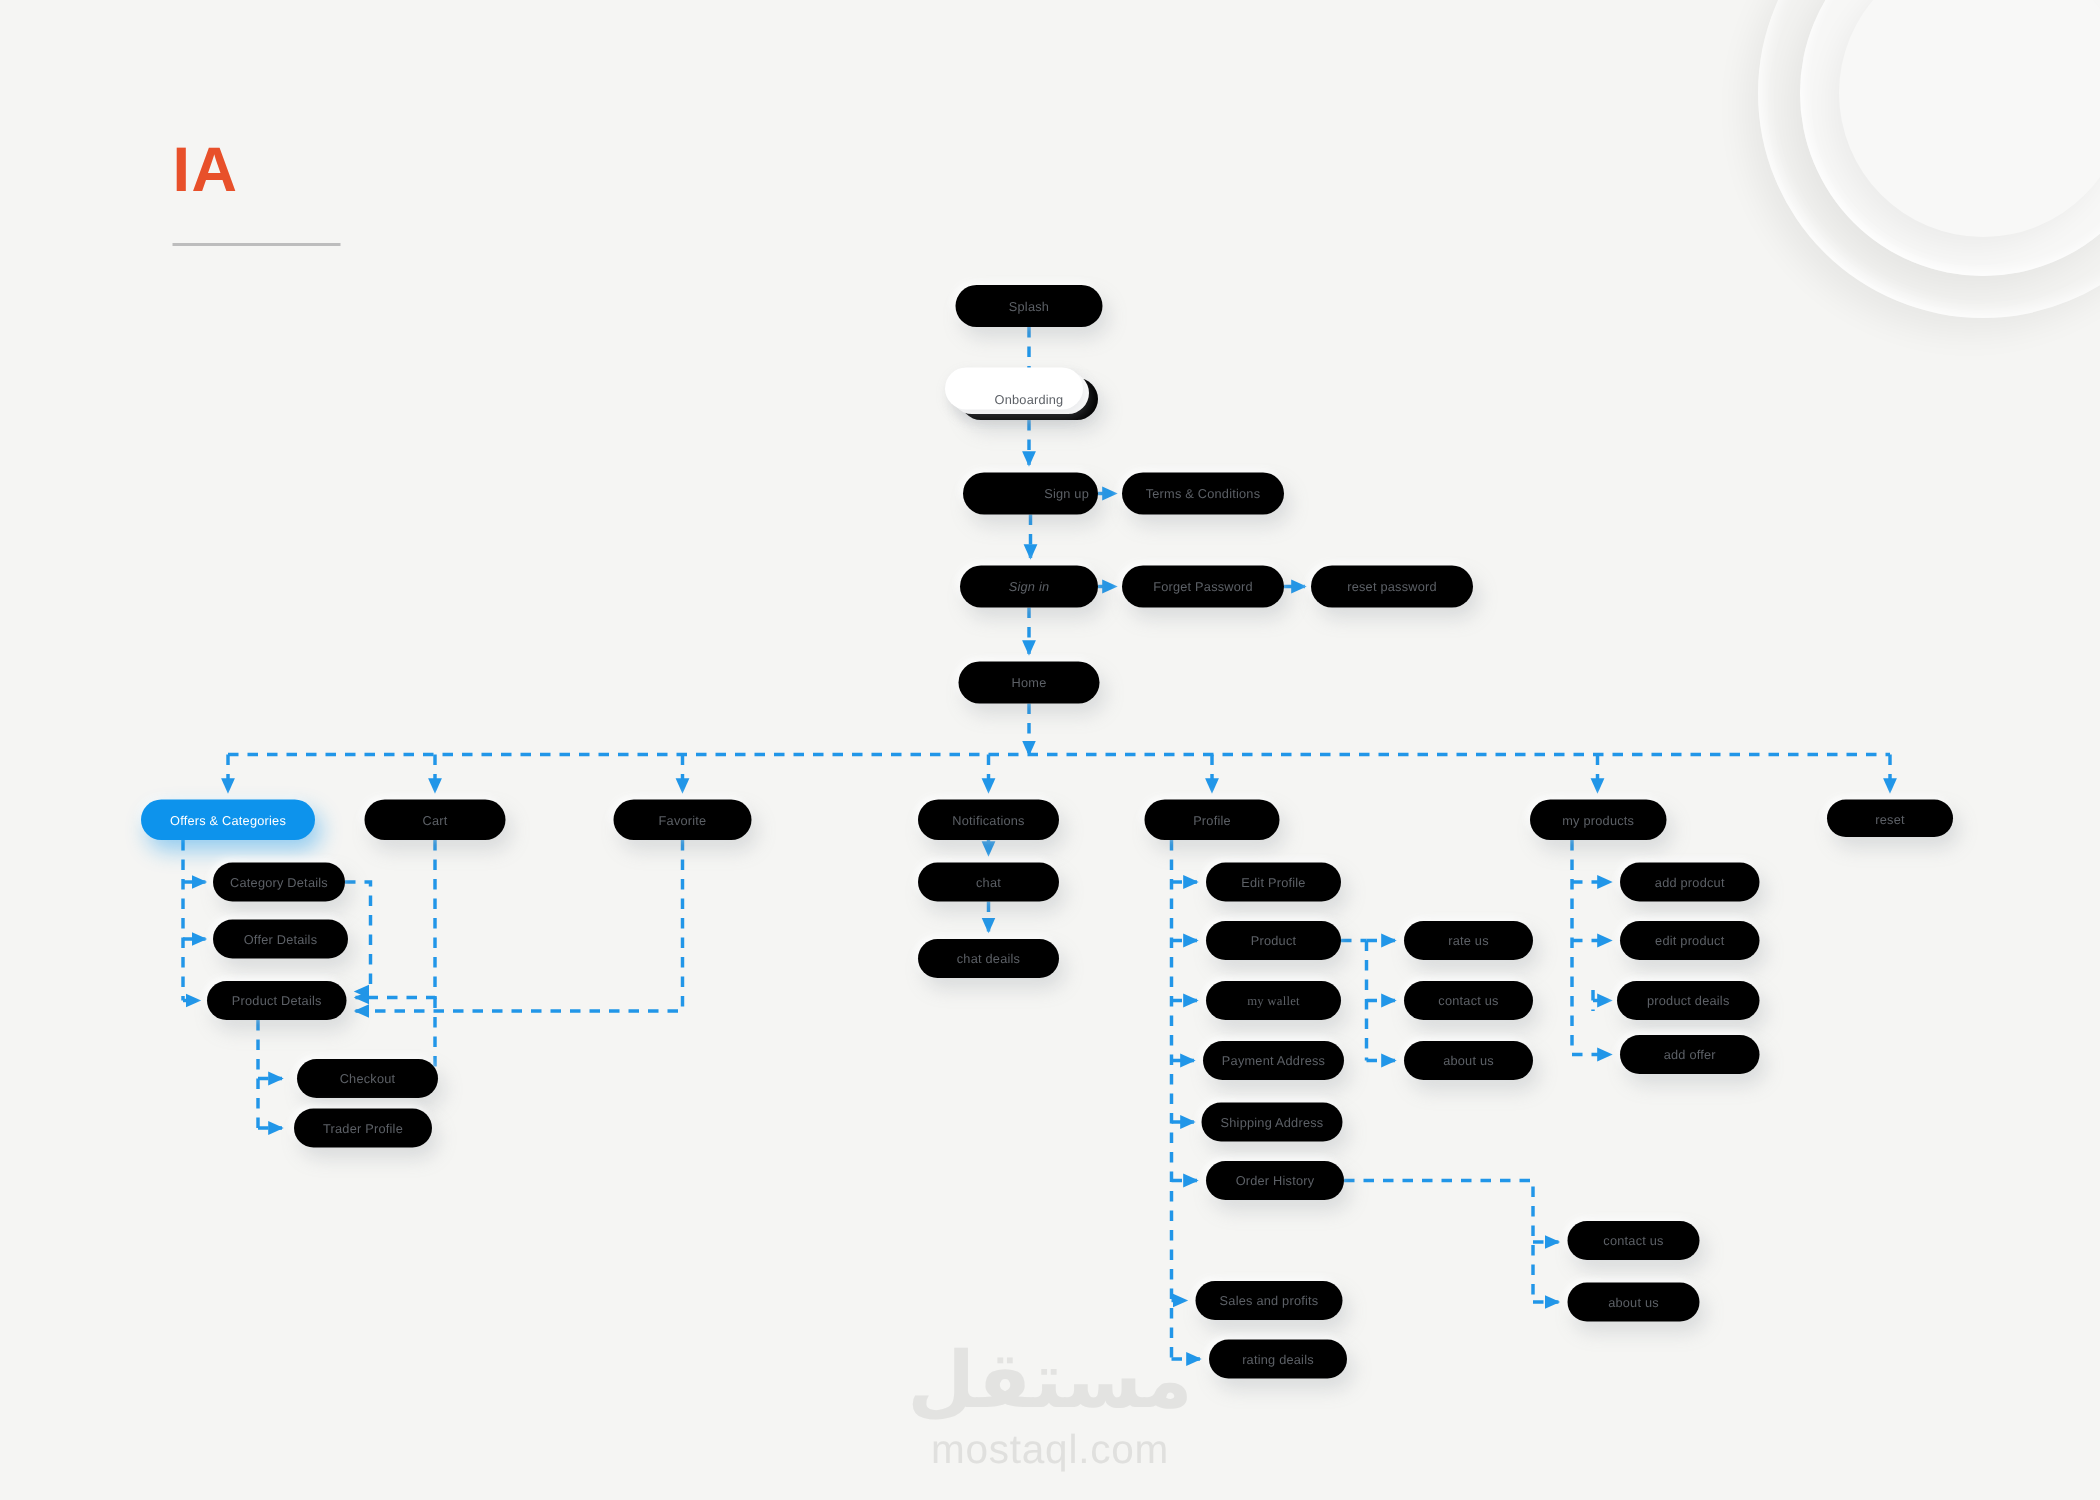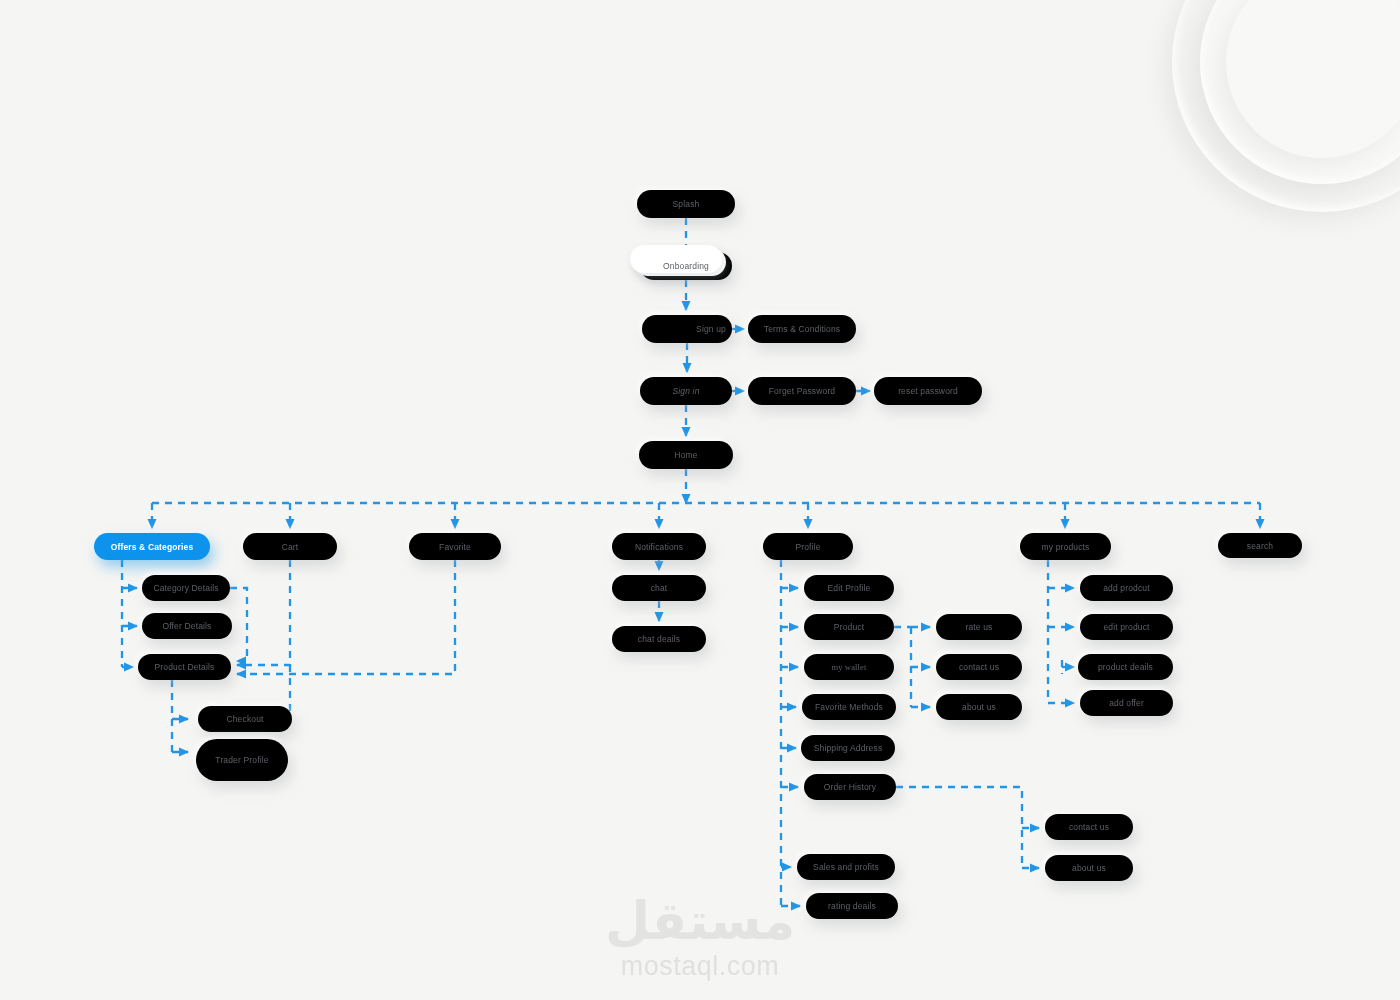--- a/index.html
+++ b/index.html
@@ -64,21 +64,21 @@
     letter-spacing: 0.15px;
     box-shadow: 4px 7px 13px rgba(140,145,155,0.26),
                 -2px -2px 6px rgba(255,255,255,0.95);
     padding: 0 6px;
     white-space: nowrap;
     z-index: 5;
   }
   .node.accent {
     background: #0d93ec;
     color: #ffffff;
-    font-weight: 700;
+    font-weight: 400;
     box-shadow: 4px 7px 14px rgba(13,147,236,0.42),
                 -2px -2px 6px rgba(255,255,255,0.6);
   }
   
   .node.stacked::before,
   .node.stacked::after {
     content: "";
     position: absolute;
     background: #ffffff;
     border-radius: 24px;
@@ -111,20 +111,24 @@
 </style>
 </head>
 <body>
 
 <div id="canvas">
 
   <div class="deco" id="deco-ring-outer"></div>
   <div class="deco" id="deco-ring-inner"></div>
   <div class="deco" id="deco-disc"></div>
 
+  <div id="title-block">
+    <div id="ia-title">IA</div>
+    <div id="title-rule"></div>
+  </div>
 
   <svg id="wires" viewBox="0 0 1400 1000" xmlns="http://www.w3.org/2000/svg">
     <defs>
       <marker id="arw" viewBox="0 0 10 10" refX="8" refY="5" markerWidth="5" markerHeight="5" orient="auto-start-reverse">
         <path d="M 0 1 L 9 5 L 0 9 z" fill="#2196e8"></path>
       </marker>
       <marker id="arwd" viewBox="0 0 10 10" refX="8" refY="5" markerWidth="5" markerHeight="5" orient="auto-start-reverse">
         <path d="M 0 1 L 9 5 L 0 9 z" fill="#2196e8"></path>
       </marker>
     </defs>
@@ -235,54 +239,54 @@
       <div class="node" style="left: 612px; top: 533px; width: 94px; height: 27px;">
         <span>Notifications</span>
       </div>
       <div class="node" style="left: 763px; top: 533px; width: 90px; height: 27px;">
         <span>Profile</span>
       </div>
       <div class="node" style="left: 1020px; top: 533px; width: 91px; height: 27px;">
         <span>my products</span>
       </div>
       <div class="node" style="left: 1218px; top: 533px; width: 84px; height: 25px;">
-        <span>search</span>
+        <span>reset</span>
       </div>
       <div class="node" style="left: 142px; top: 575px; width: 88px; height: 26px;">
         <span>Category Details</span>
       </div>
       <div class="node" style="left: 142px; top: 613px; width: 90px; height: 26px;">
         <span>Offer Details</span>
       </div>
       <div class="node" style="left: 138px; top: 654px; width: 93px; height: 26px;">
         <span>Product Details</span>
       </div>
       <div class="node" style="left: 198px; top: 706px; width: 94px; height: 26px;">
         <span>Checkout</span>
       </div>
-      <div class="node" style="left: 196px; top: 739px; width: 92px; height: 42px; align-items: center;">
+      <div class="node" style="left: 196px; top: 739px; width: 92px; height: 26px; align-items: center;">
         <span>Trader Profile</span>
       </div>
       <div class="node" style="left: 612px; top: 575px; width: 94px; height: 26px;">
         <span>chat</span>
       </div>
       <div class="node" style="left: 612px; top: 626px; width: 94px; height: 26px;">
         <span>chat deails</span>
       </div>
       <div class="node" style="left: 804px; top: 575px; width: 90px; height: 26px;">
         <span>Edit Profile</span>
       </div>
       <div class="node" style="left: 804px; top: 614px; width: 90px; height: 26px;">
         <span>Product</span>
       </div>
       <div class="node" style="left: 804px; top: 654px; width: 90px; height: 26px; font-family: Liberation Serif, serif;">
         <span>my wallet</span>
       </div>
       <div class="node" style="left: 802px; top: 694px; width: 94px; height: 26px;">
-        <span>Favorite Methods</span>
+        <span>Payment Address</span>
       </div>
       <div class="node" style="left: 801px; top: 735px; width: 94px; height: 26px;">
         <span>Shipping Address</span>
       </div>
       <div class="node" style="left: 804px; top: 774px; width: 92px; height: 26px;">
         <span>Order History</span>
       </div>
       <div class="node" style="left: 797px; top: 854px; width: 98px; height: 26px;">
         <span>Sales and profits</span>
       </div>

